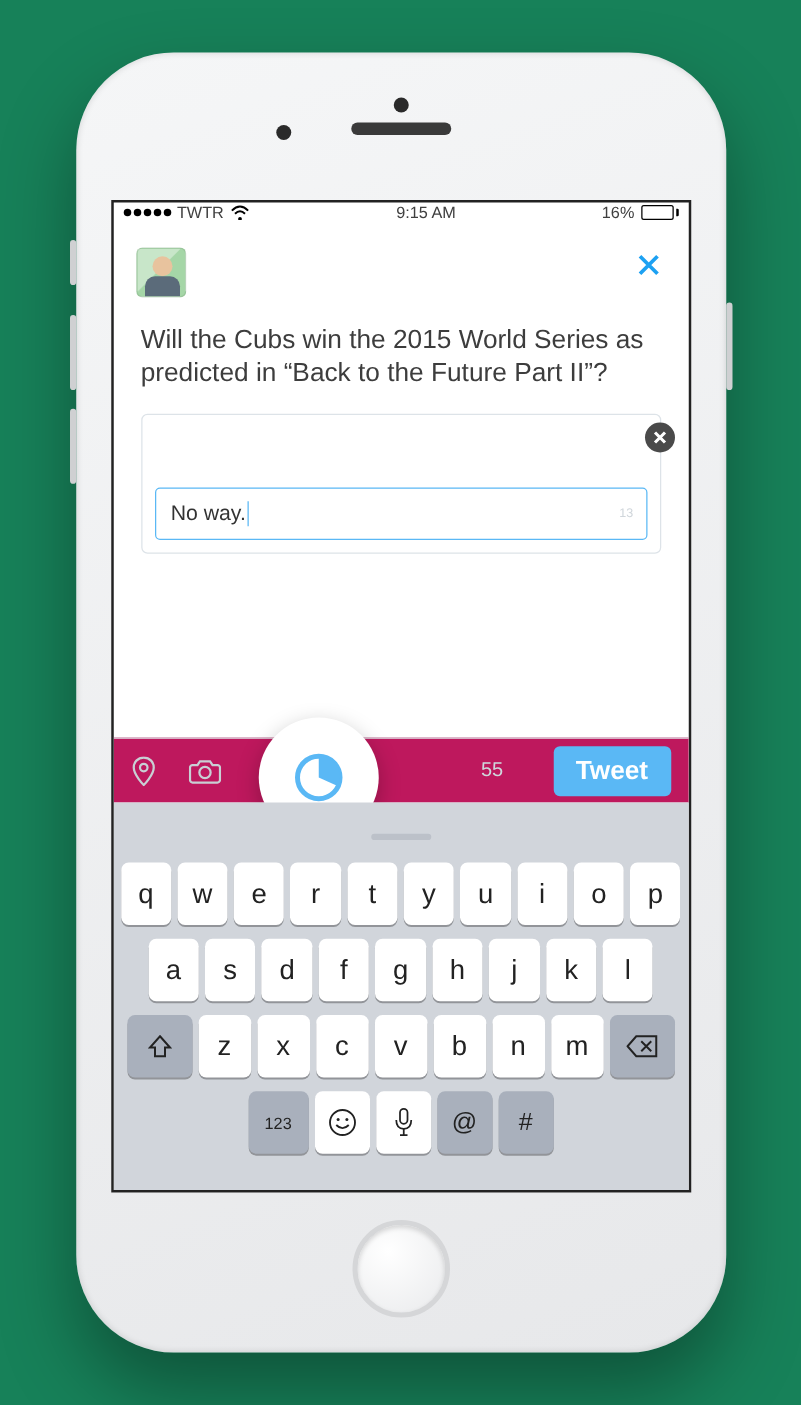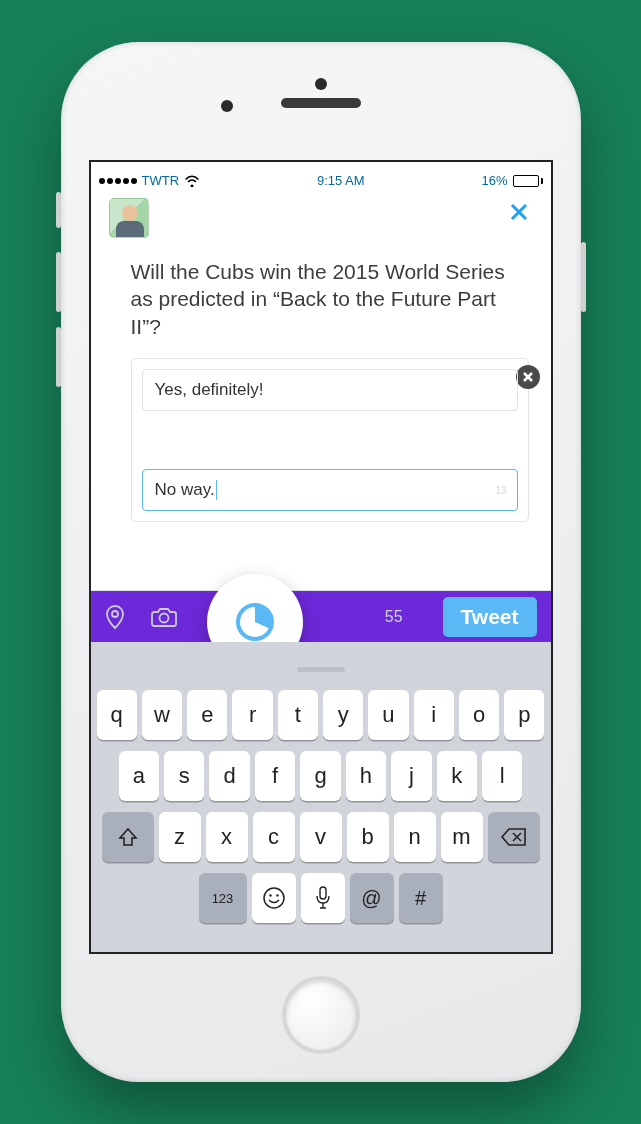--- a/index.html
+++ b/index.html
@@ -42,22 +42,22 @@
     border:4px solid #d5d6d8;background:radial-gradient(circle at 35% 30%,#fff,#e9eaec);
     box-shadow:inset 0 2px 4px rgba(0,0,0,.15);
   }
   .screen{
     width:100%;height:100%;background:#fff;border:2px solid #222;
     position:relative;overflow:hidden;
   }
 
   
   .status{
-    height:26px;display:flex;align-items:flex-end;justify-content:space-between;
-    padding:0 8px;font-size:13px;font-weight:500;color:#0369a1;
+    height:26px;display:flex;align-items:flex-start;justify-content:space-between;
+    padding:0 8px;font-size:13px;font-weight:500;color:#404040;
   }
   .status .left,.status .right{display:flex;align-items:center;gap:5px;}
   .dots{display:flex;gap:2px;}
   .dots span{width:6px;height:6px;border-radius:50%;background:#000;}
   .wifi svg{display:block;}
   .battery{display:flex;align-items:center;gap:2px;}
   .batt-body{width:26px;height:12px;border:1px solid #000;border-radius:2px;padding:1px;}
   .batt-fill{width:100%;height:100%;background:#000;}
   .batt-tip{width:2px;height:6px;background:#000;border-radius:0 1px 1px 0;}
 
@@ -70,21 +70,21 @@
     width:40px;height:40px;border-radius:5px;
     background:linear-gradient(135deg,#c8e6c9 45%,#a5d6a7 45%);
     position:relative;overflow:hidden;border:1px solid rgba(0,0,0,.08);
   }
   .avatar::before{content:"";position:absolute;top:6px;left:12px;width:16px;height:16px;border-radius:50%;background:#e8c39e;}
   .avatar::after{content:"";position:absolute;bottom:-2px;left:6px;width:28px;height:18px;border-radius:8px 8px 0 0;background:#5b6b7a;}
   .close-x{width:28px;height:28px;display:flex;align-items:center;justify-content:center;cursor:pointer;}
   .close-x svg{stroke:var(--twitter-blue);stroke-width:3;}
 
   
-  .compose-body{padding:14px 22px 0 40px;}
+  .compose-body{padding:14px 22px 0 22px;}
   .tweet-text{font-size:21px;line-height:1.3;color:#3d3d3d;font-weight:400;margin-bottom:18px;}
   .poll{border:1px solid var(--border);border-radius:5px;padding:10px 10px;position:relative;}
   .opt-row{display:flex;align-items:center;gap:8px;margin-bottom:10px;position:relative;}
   .opt-row:last-child{margin-bottom:0;}
   .opt-input{
     flex:1;height:42px;border:1px solid var(--border);border-radius:4px;
     padding:0 44px 0 12px;font-size:17px;color:#333;position:relative;
     display:flex;align-items:center;
   }
   .opt-input.focused{border:1.5px solid var(--light-blue);margin-top:48px;}
@@ -93,21 +93,21 @@
   .remove-opt{
     position:absolute;right:-12px;top:6px;width:24px;height:24px;border-radius:50%;
     background:#4a4a4a;display:flex;align-items:center;justify-content:center;cursor:pointer;
   }
   .remove-opt svg{stroke:#fff;stroke-width:2.5;}
 
   
   .toolbar{
     position:absolute;left:0;right:0;bottom:310px;
     height:52px;border-top:1px solid var(--border);
-    display:flex;align-items:center;padding:0 14px;gap:26px;background:#6d28d9;
+    display:flex;align-items:center;padding:0 14px;gap:26px;background:#be185d;
   }
   .tool-icon{color:#C9CFD4;display:flex;align-items:center;}
   .spacer{flex:1;}
   .count-main{font-size:16px;color:#CFD6DC;margin-right:14px;}
   .tweet-btn{
     background:var(--light-blue);color:#fff;border:none;border-radius:5px;
     padding:8px 18px;font-size:21px;font-weight:600;cursor:pointer;
   }
   .poll-bubble{
     position:absolute;left:116px;bottom:-28px;
@@ -192,26 +192,20 @@
     </div>
 
     <div class="compose-body">
       <div class="tweet-text">Will the Cubs win the 2015 World Series as predicted in “Back to the Future Part II”?</div>
 
       <div class="poll">
         <div class="remove-opt">
           <svg width="12" height="12" viewBox="0 0 12 12">
               <path d="M2 2 L10 10 M10 2 L2 10" fill="none"></path>
             </svg>
-        </div>
-        <div class="opt-row">
-          <div class="opt-input">
-            <span>Yes, definitely!</span>
-            <span class="char-count"></span>
-          </div>
         </div>
         <div class="opt-row">
           <div class="opt-input focused">
             <span>No way.</span>
               <span class="cursor"></span>
             <span class="char-count">13</span>
           </div>
         </div>
       </div>
     </div>

